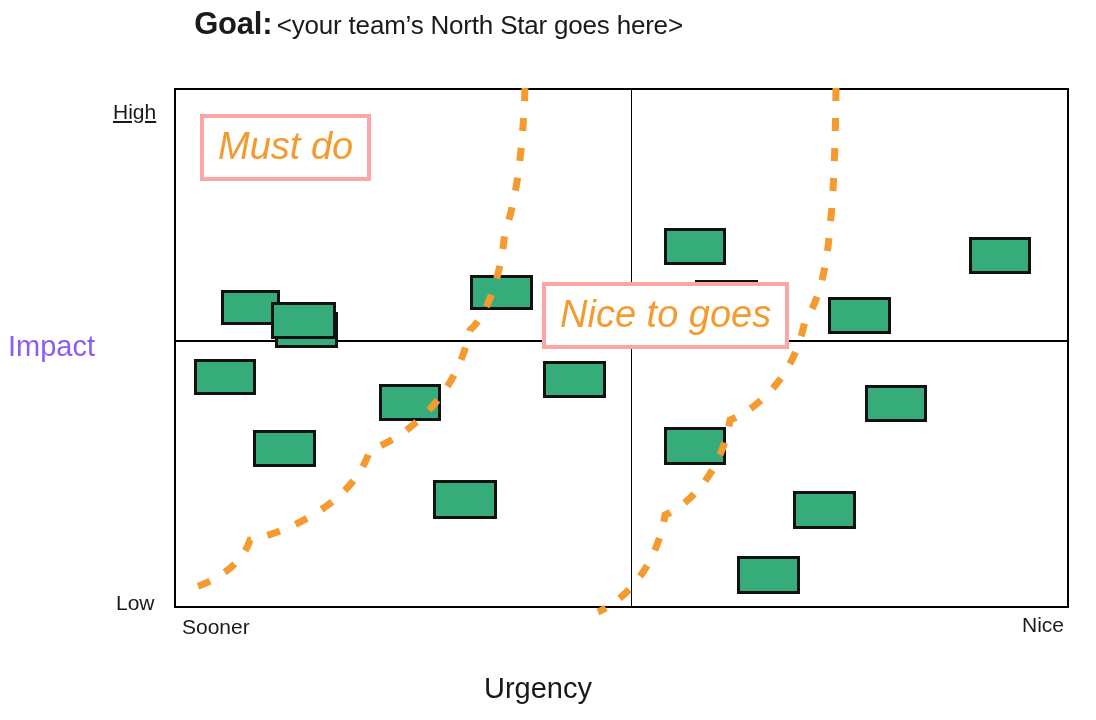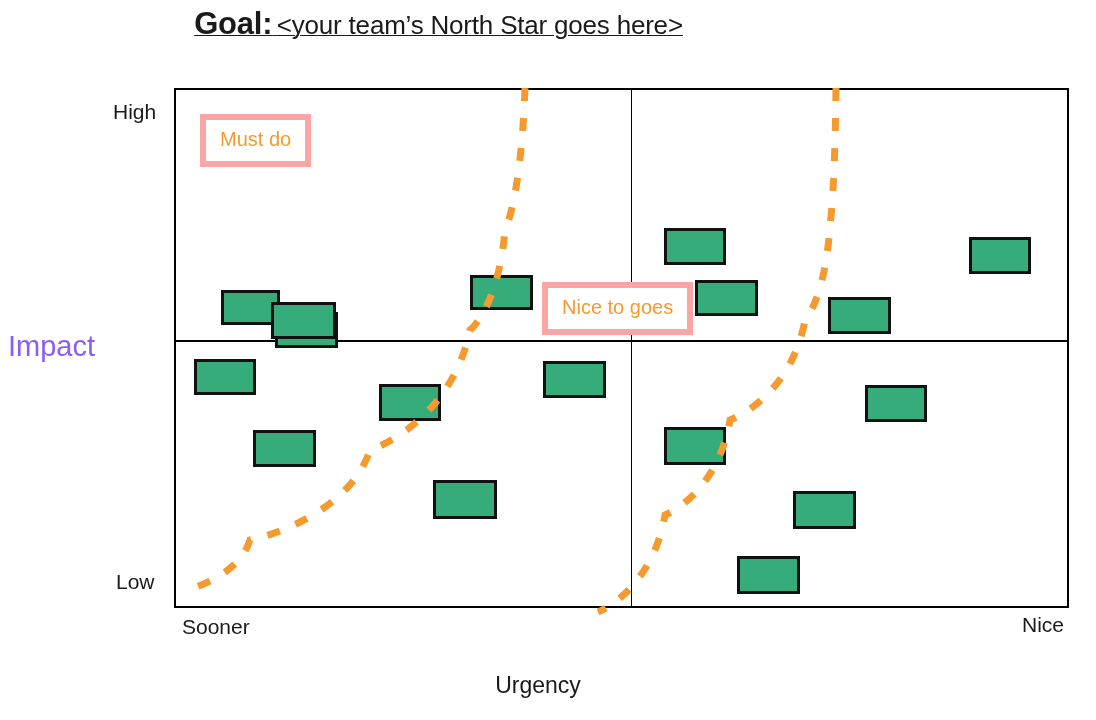--- a/index.html
+++ b/index.html
@@ -24,21 +24,20 @@
   }
 
   
   #title {
     position: absolute;
     left: 0;
     top: 6px;
     width: 877px;
     text-align: center;
     white-space: nowrap;
-    text-decoration: underline;
   }
   #title .title-strong {
     font-size: 31px;
     font-weight: 600;
     letter-spacing: -0.2px;
   }
   #title .title-rest {
     font-size: 26px;
     font-weight: 400;
     letter-spacing: -0.2px;
@@ -72,55 +71,56 @@
     border-left: 1.8px solid #000000;
   }
 
   
   .axis-tick {
     position: absolute;
     font-size: 21px;
     color: #1a1a1a;
     white-space: nowrap;
   }
-  #tick-high { left: 113px; top: 100px; }
-  #tick-low  { left: 116px; top: 570px; }
+  #tick-high { left: 113px; top: 100px; text-decoration: underline; }
+  #tick-low  { left: 116px; top: 591px; }
   #tick-sooner { left: 182px; top: 615px; }
   #tick-later  { left: 1022px; top: 613px; }
 
   #ylabel {
     position: absolute;
     left: 8px;
     top: 330px;
     font-size: 29px;
     color: #8b5cf6;
     white-space: nowrap;
   }
   #xlabel {
     position: absolute;
     left: 0;
     top: 672px;
     width: 1076px;
     text-align: center;
-    font-size: 23px;
+    font-size: 29px;
     color: #1a1a1a;
   }
 
   
   .quad-label {
     position: absolute;
-    border: 6px solid #fca5a5;
+    border: 4px solid #fca5a5;
     background: #ffffff;
     color: #F59A2E;
-    font-size: 20px;
+    font-size: 38px;
     line-height: 1;
     padding: 9px 14px 12px 14px;
     white-space: nowrap;
     box-sizing: border-box;
     z-index: 6;
+    font-style: italic;
   }
   #quad-must-do     { left: 200px; top: 114px; }
   #quad-nice-have   { left: 542px; top: 282px; }
   #quad-wont-do     { left: 913px; top: 471px; }
 
   
   .note {
     position: absolute;
     background: #37AC7B;
     border: 3px solid #111111;

